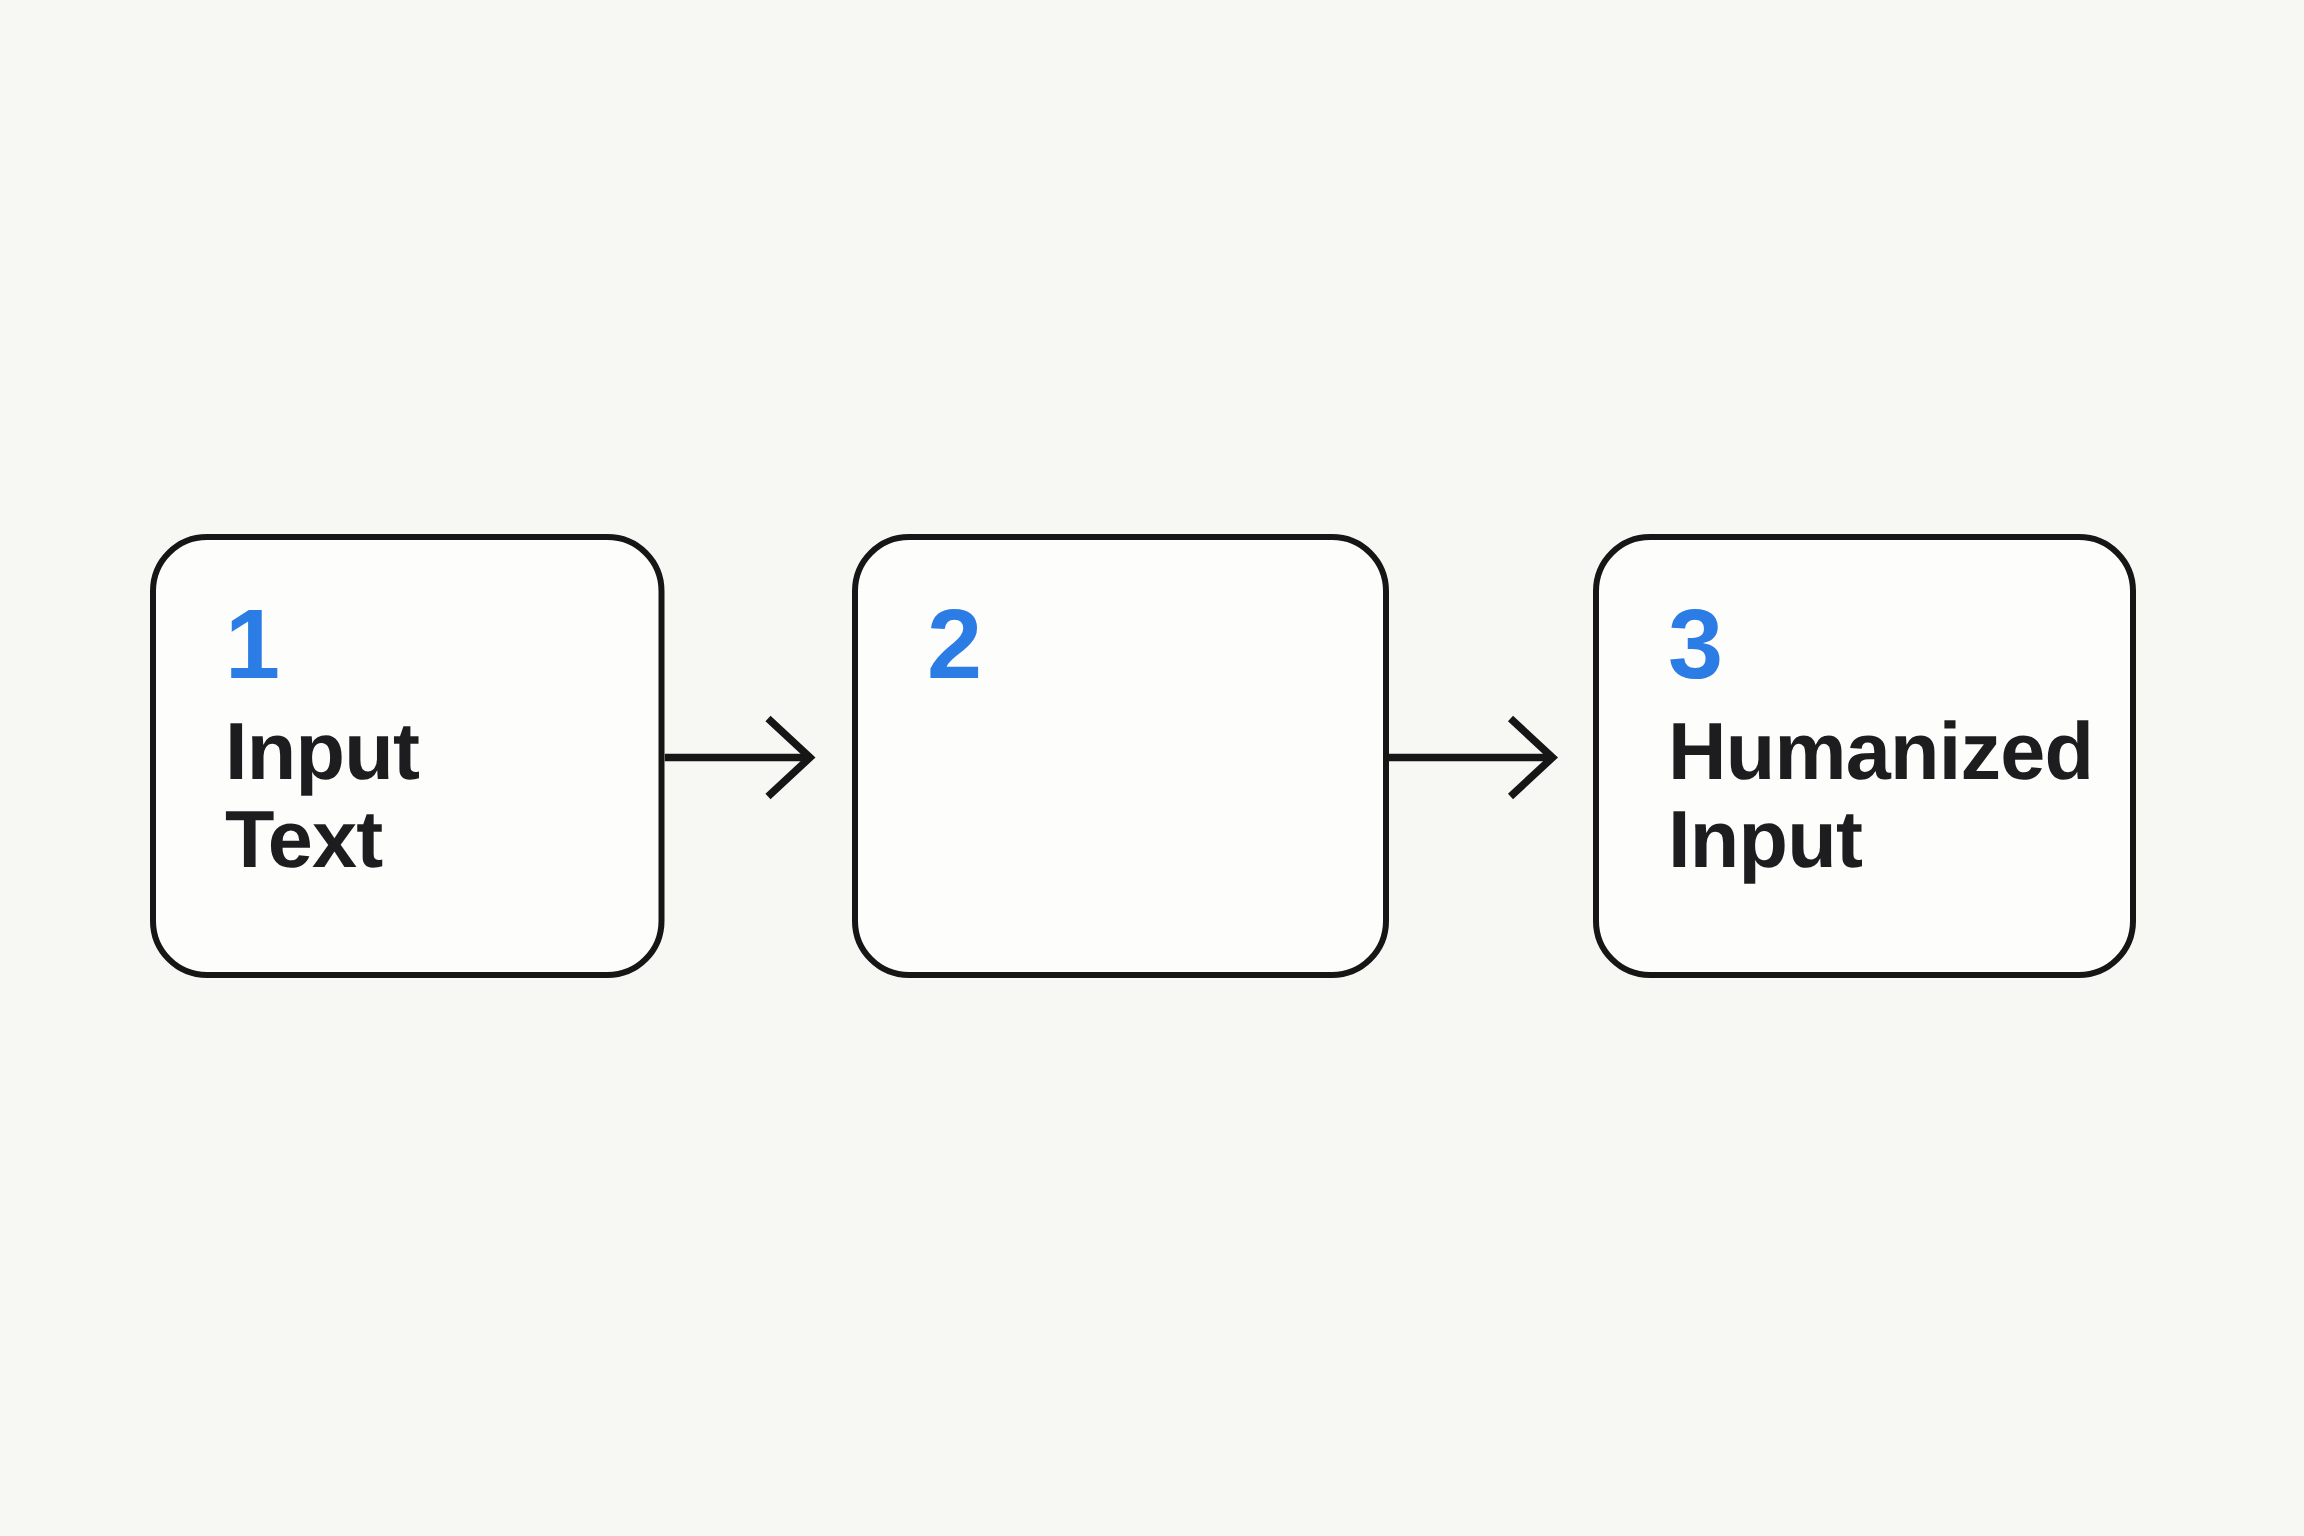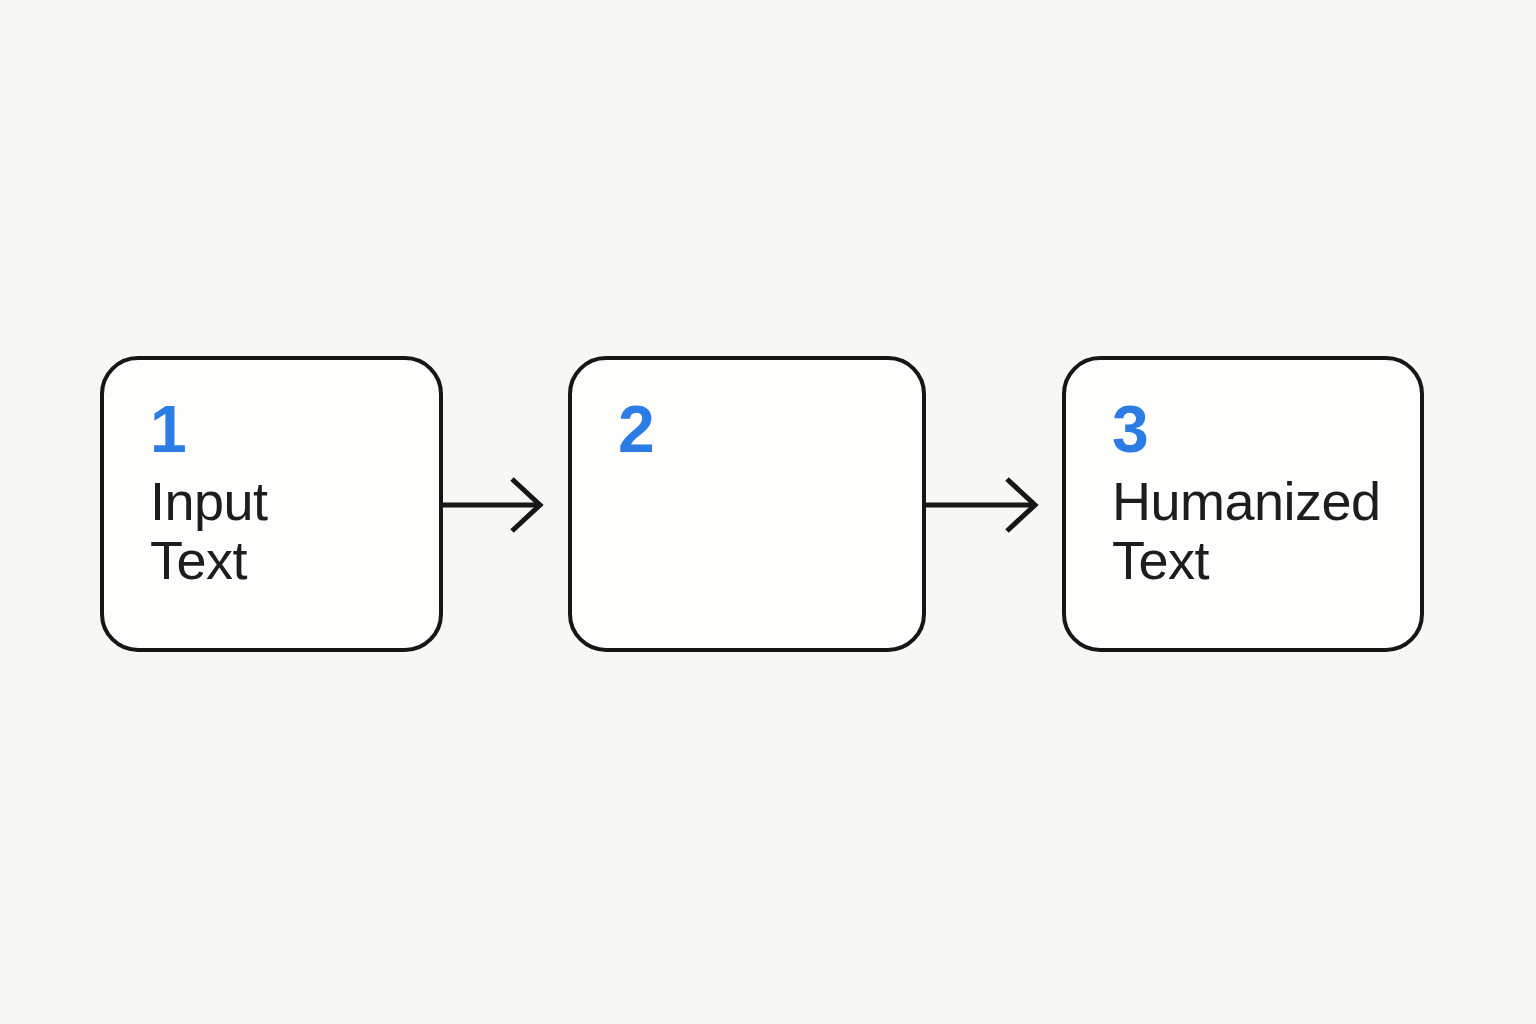--- a/index.html
+++ b/index.html
@@ -35,21 +35,21 @@
   .step-number{
     color:var(--accent);
     font-size:66px;
     font-weight:700;
     line-height:1.0;
     margin-bottom:10px;
   }
   .step-label{
     color:var(--text);
     font-size:54px;
-    font-weight:400;
+    font-weight:700;
     line-height:1.09;
     letter-spacing:-0.5px;
     white-space:pre-line;
   }
   .arrow{
     position:absolute;
     top:470px;
   }
   .arrow.a1{left:443px;}
   .arrow.a2{left:925px;}
@@ -85,16 +85,16 @@
   <div class="arrow a2">
     <svg width="115" height="70" viewBox="0 0 115 70">
       <line x1="0" y1="35" x2="108" y2="35"></line>
       <path d="M 82 9 L 110 35 L 82 61"></path>
     </svg>
   </div>
 
   <div class="step-box b3">
     <div class="step-number">3</div>
     <div class="step-label">Humanized
-Text</div>
+Input</div>
   </div>
 
 </div>
 
 </body></html>

